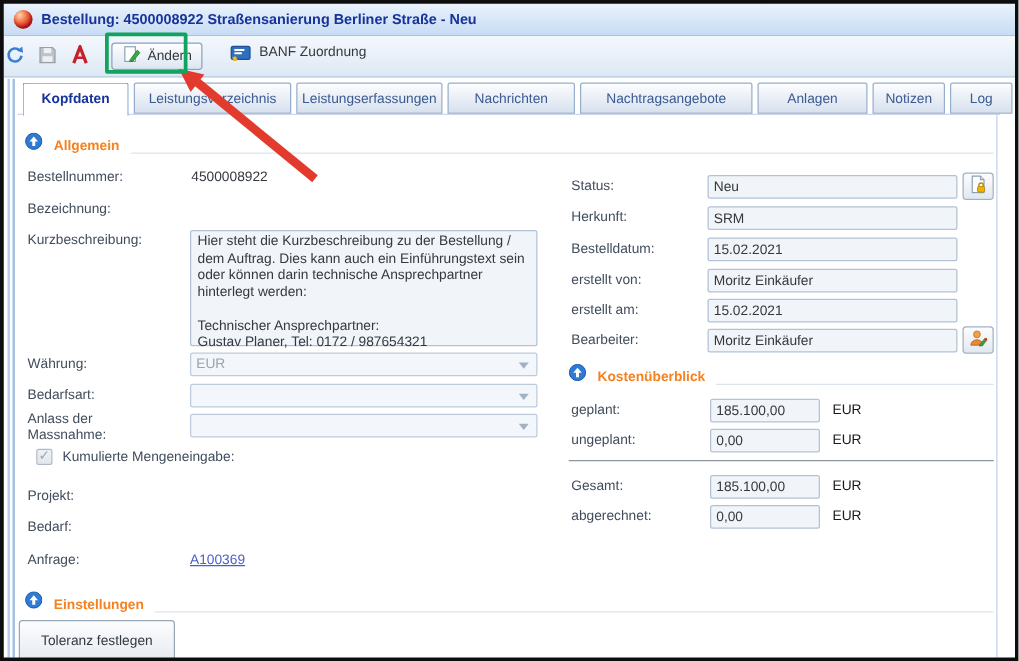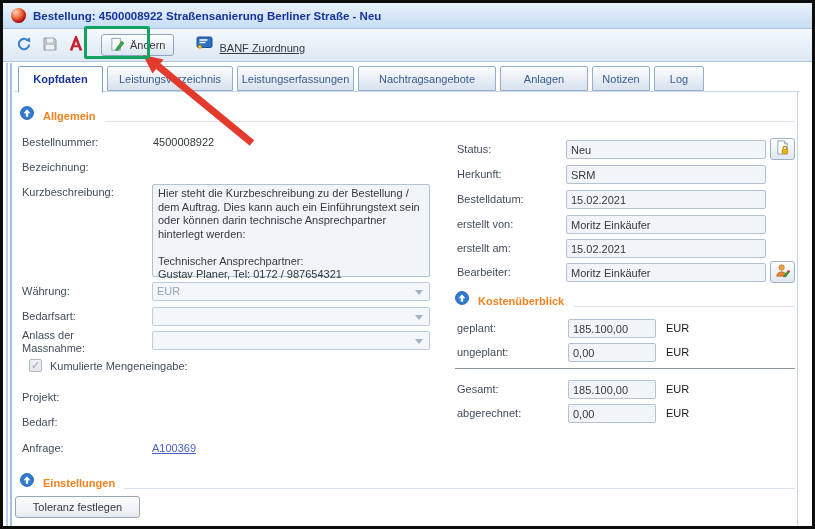--- a/index.html
+++ b/index.html
@@ -12,28 +12,28 @@
             background:linear-gradient(#eaf2fc,#c7dcf4);border-bottom:1px solid #a9c3e0;
             display:flex;align-items:center;padding-left:8px;box-sizing:border-box;}
   .logo{width:15px;height:15px;border-radius:50%;margin-right:7px;flex:0 0 auto;
         background:radial-gradient(circle at 32% 28%, #ffd3b8 0%, #f4713f 38%, #d02527 68%, #9d1215 100%);
         box-shadow:inset -1px -2px 3px rgba(120,0,0,.5);}
   .title{font-weight:bold;font-size:11.5px;color:#16339b;white-space:nowrap;}
 
   
   .toolbar{position:absolute;left:3px;top:29px;right:3px;height:33px;
            background:linear-gradient(#f4f8fd,#dde8f4);border-bottom:1px solid #aec5dd;
-           display:flex;align-items:center;gap:8px;padding-left:12px;box-sizing:border-box;}
+           display:flex;align-items:center;gap:8px;padding-left:0;box-sizing:border-box;}
   .tb-ic{width:18px;height:18px;display:flex;align-items:center;justify-content:center;
          background:none;border:none;padding:0;cursor:pointer;}
   .tb-btn{height:22px;display:flex;align-items:center;gap:5px;padding:0 8px;margin-left:8px;
           border:1px solid #8ba4c0;border-radius:3px;cursor:pointer;
           background:linear-gradient(#fdfeff,#dde6f1);font-family:inherit;font-size:11px;color:#33393f;}
-  .tb-flat{display:flex;align-items:flex-end;gap:5px;margin-left:10px;border:none;background:none;
-           padding:0 4px;cursor:pointer;font-family:inherit;font-size:11px;color:#33393f;text-decoration:underline;}
+  .tb-flat{display:flex;align-items:flex-start;gap:5px;margin-left:10px;border:none;background:none;
+           padding:0 4px;cursor:pointer;font-family:inherit;font-size:11px;color:#33393f;}
 
   
   .tabbar{position:absolute;left:18px;top:66px;height:26px;display:flex;z-index:5;}
   .tab{height:25px;line-height:25px;text-align:center;margin-right:4px;box-sizing:border-box;
        border:1px solid #97aecb;border-radius:2px 2px 0 0;color:#3a5a92;cursor:pointer;
        background:linear-gradient(#fcfdfe,#d7e1ee);overflow:hidden;white-space:nowrap;}
   .tab.active{background:#fff;border-color:#7aa0cc;border-bottom-color:#fff;
               color:#16339b;font-weight:bold;height:27px;text-align:center;}
 
   
@@ -131,20 +131,21 @@
         </svg>
       </span>
       <span>BANF Zuordnung</span>
     </button>
   </div>
 
   <div class="tabbar">
     <div class="tab active" style="width:85px">Kopfdaten</div>
     <div class="tab" style="width:126px">Leistungsverzeichnis</div>
     <div class="tab" style="width:117px">Leistungserfassungen</div>
+    <div class="tab" style="width:102px">Nachrichten</div>
     <div class="tab" style="width:138px">Nachtragsangebote</div>
     <div class="tab" style="width:88px">Anlagen</div>
     <div class="tab" style="width:58px">Notizen</div>
     <div class="tab" style="width:50px">Log</div>
   </div>
 
   <div class="vline" style="left:6px;top:63px;bottom:3px;width:2px;background:#bad0ea"></div>
   <div class="vline" style="left:10px;top:63px;bottom:3px;width:2px;background:#a3c1e2"></div>
   <div class="vline" style="left:797px;top:92px;bottom:3px;width:1px;background:#c2d4e8"></div>
   <div class="vline" style="left:14px;right:15px;top:91px;height:1px;background:#c9d8ea"></div>
@@ -208,21 +209,21 @@
       <svg width="14" height="14" viewBox="0 0 14 14">
         <circle cx="7" cy="7" r="6.5" fill="#2f7ad2"></circle>
         <circle cx="7" cy="7" r="6.5" fill="none" stroke="#1d5aa8" stroke-width=".8"></circle>
         <path d="M7 3.2 L10.4 7.2 H8.2 V10.8 H5.8 V7.2 H3.6 Z" fill="#fff"></path>
       </svg>
     </span>
     <span class="sec-title">Einstellungen</span>
     <span class="sec-line"></span>
   </div>
 
-  <button class="hbtn" style="left:15px;top:496px;width:125px;height:22px">Toleranz festlegen</button>
+  <button class="hbtn" style="left:15px;top:496px;width:125px;height:34px">Toleranz festlegen</button>
 
   <span class="lbl" style="left:457px;top:143px">Status:</span>
   <input class="inp" style="left: 566px; top: 140px; width: 200px;" readonly="" value="Neu">
   <button class="icon-btn" style="left:770px;top:138px">
     <span>
       <svg width="15" height="15" viewBox="0 0 16 16">
         <path d="M3 1 h7 l3 3 v11 H3 Z" fill="#fff" stroke="#8aa0b8"></path>
         <path d="M10 1 v3 h3" fill="#dce6f0" stroke="#8aa0b8"></path>
         <path d="M8.7 10 v-1.4 a1.8 1.8 0 0 1 3.6 0 V10" fill="none" stroke="#b88600" stroke-width="1.2"></path>
         <rect x="7.5" y="9.8" width="6" height="4.8" rx="1" fill="#f2b200" stroke="#b88600" stroke-width=".7"></rect>

